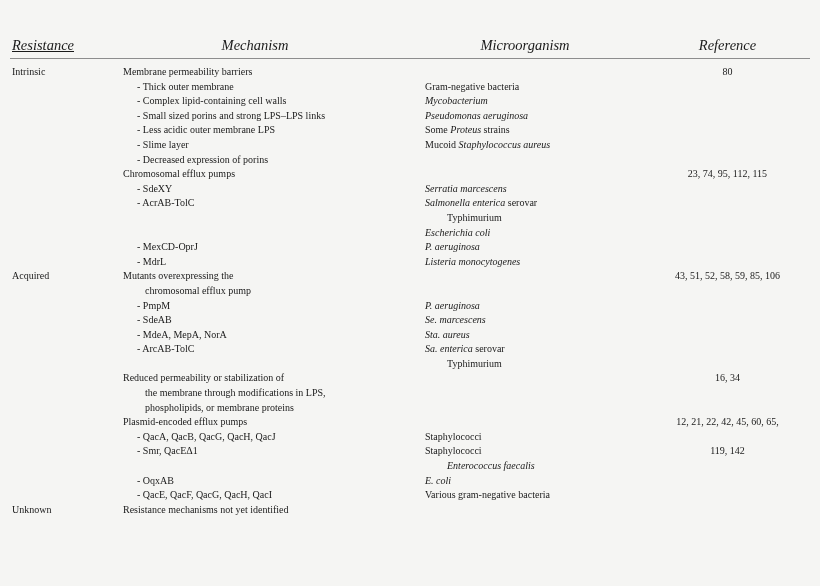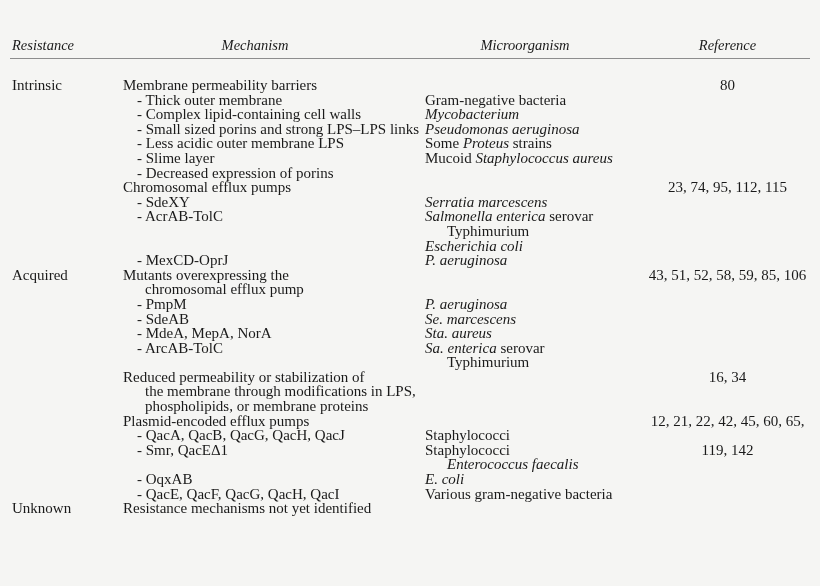--- a/index.html
+++ b/index.html
@@ -30,21 +30,21 @@
     height: 30px;
     margin-top: 28px;
   }
   .th {
     position: absolute;
     bottom: 4px;
     font-style: italic;
     font-size: 14.5px;
     white-space: nowrap;
   }
-  .th-resistance { left: 2px; }
+  .th-resistance { left: 2px; text-decoration: underline; }
   .th-mechanism  { left: 145px; width: 200px; text-align: center; }
   .th-micro      { left: 415px; width: 200px; text-align: center; font-family: Liberation Serif, serif; }
   .th-ref        { left: 625px; width: 185px; text-align: center; }
 
   .rule {
     height: 0;
     border-top: 1px solid #8d8d8d;
     margin: 0 0 6px 0;
   }
 
@@ -53,23 +53,23 @@
     position: relative;
   }
   .row {
     position: relative;
     height: 14.6px;
     font-size: 14.3px;
     line-height: 14.6px;
   }
   .cell {
     position: absolute;
-    top: 13px;
+    top: 0;
     white-space: nowrap;
-    font-size: 15px;
+    font-size: 10px;
     line-height: 14.6px;
   }
   .c-resistance { left: 2px; }
   .c-mechanism  { left: 83px; margin-left: 30px; }
   .c-micro      { left: 415px; }
   .c-ref        { left: 625px; width: 185px; text-align: center; }
 
   
   .ind-1 { padding-left: 14px; }
   .ind-2 { padding-left: 22px; }
@@ -136,20 +136,24 @@
         <div class="cell c-micro ind-2"><span class="rm">Typhimurium</span></div>
       </div>
       <div class="row">
         <div class="cell c-micro"><i>Escherichia coli</i></div>
       </div>
       <div class="row">
         <div class="cell c-mechanism ind-1"><span class="rm">- MexCD-OprJ</span></div>
         <div class="cell c-micro"><i>P. aeruginosa</i></div>
       </div>
       <div class="row">
+        <div class="cell c-mechanism ind-1"><span class="rm">- MdrL</span></div>
+        <div class="cell c-micro"><i>Listeria monocytogenes</i></div>
+      </div>
+      <div class="row">
         <div class="cell c-resistance">Acquired</div>
         <div class="cell c-mechanism"><span class="rm">Mutants overexpressing the</span></div>
         <div class="cell c-ref">43, 51, 52, 58, 59, 85, 106</div>
       </div>
       <div class="row">
         <div class="cell c-mechanism ind-2"><span class="rm">chromosomal efflux pump</span></div>
       </div>
       <div class="row">
         <div class="cell c-mechanism ind-1"><span class="rm">- PmpM</span></div>
         <div class="cell c-micro"><i>P. aeruginosa</i></div>

